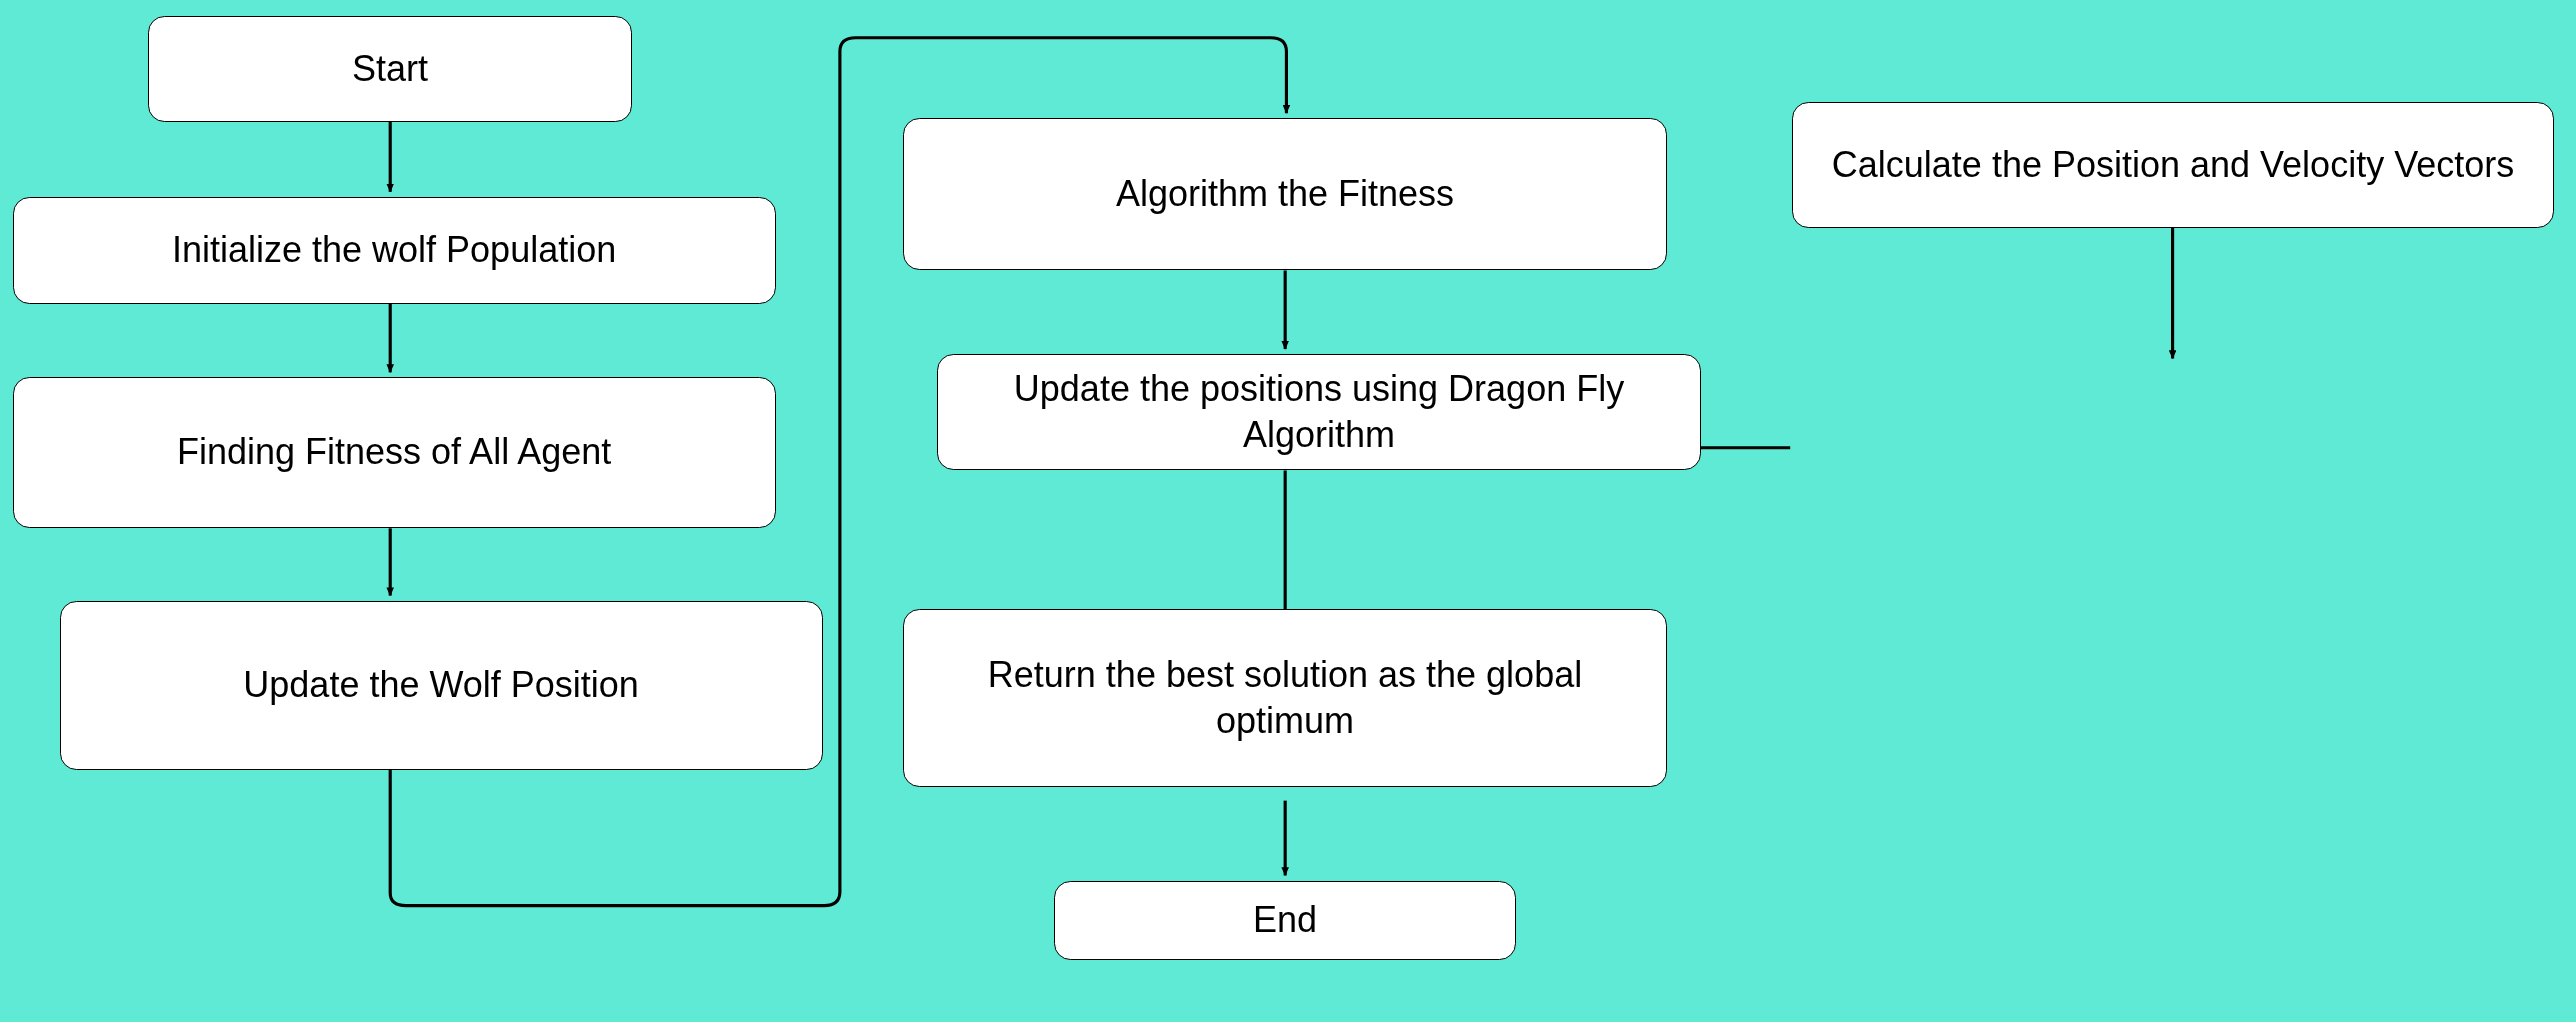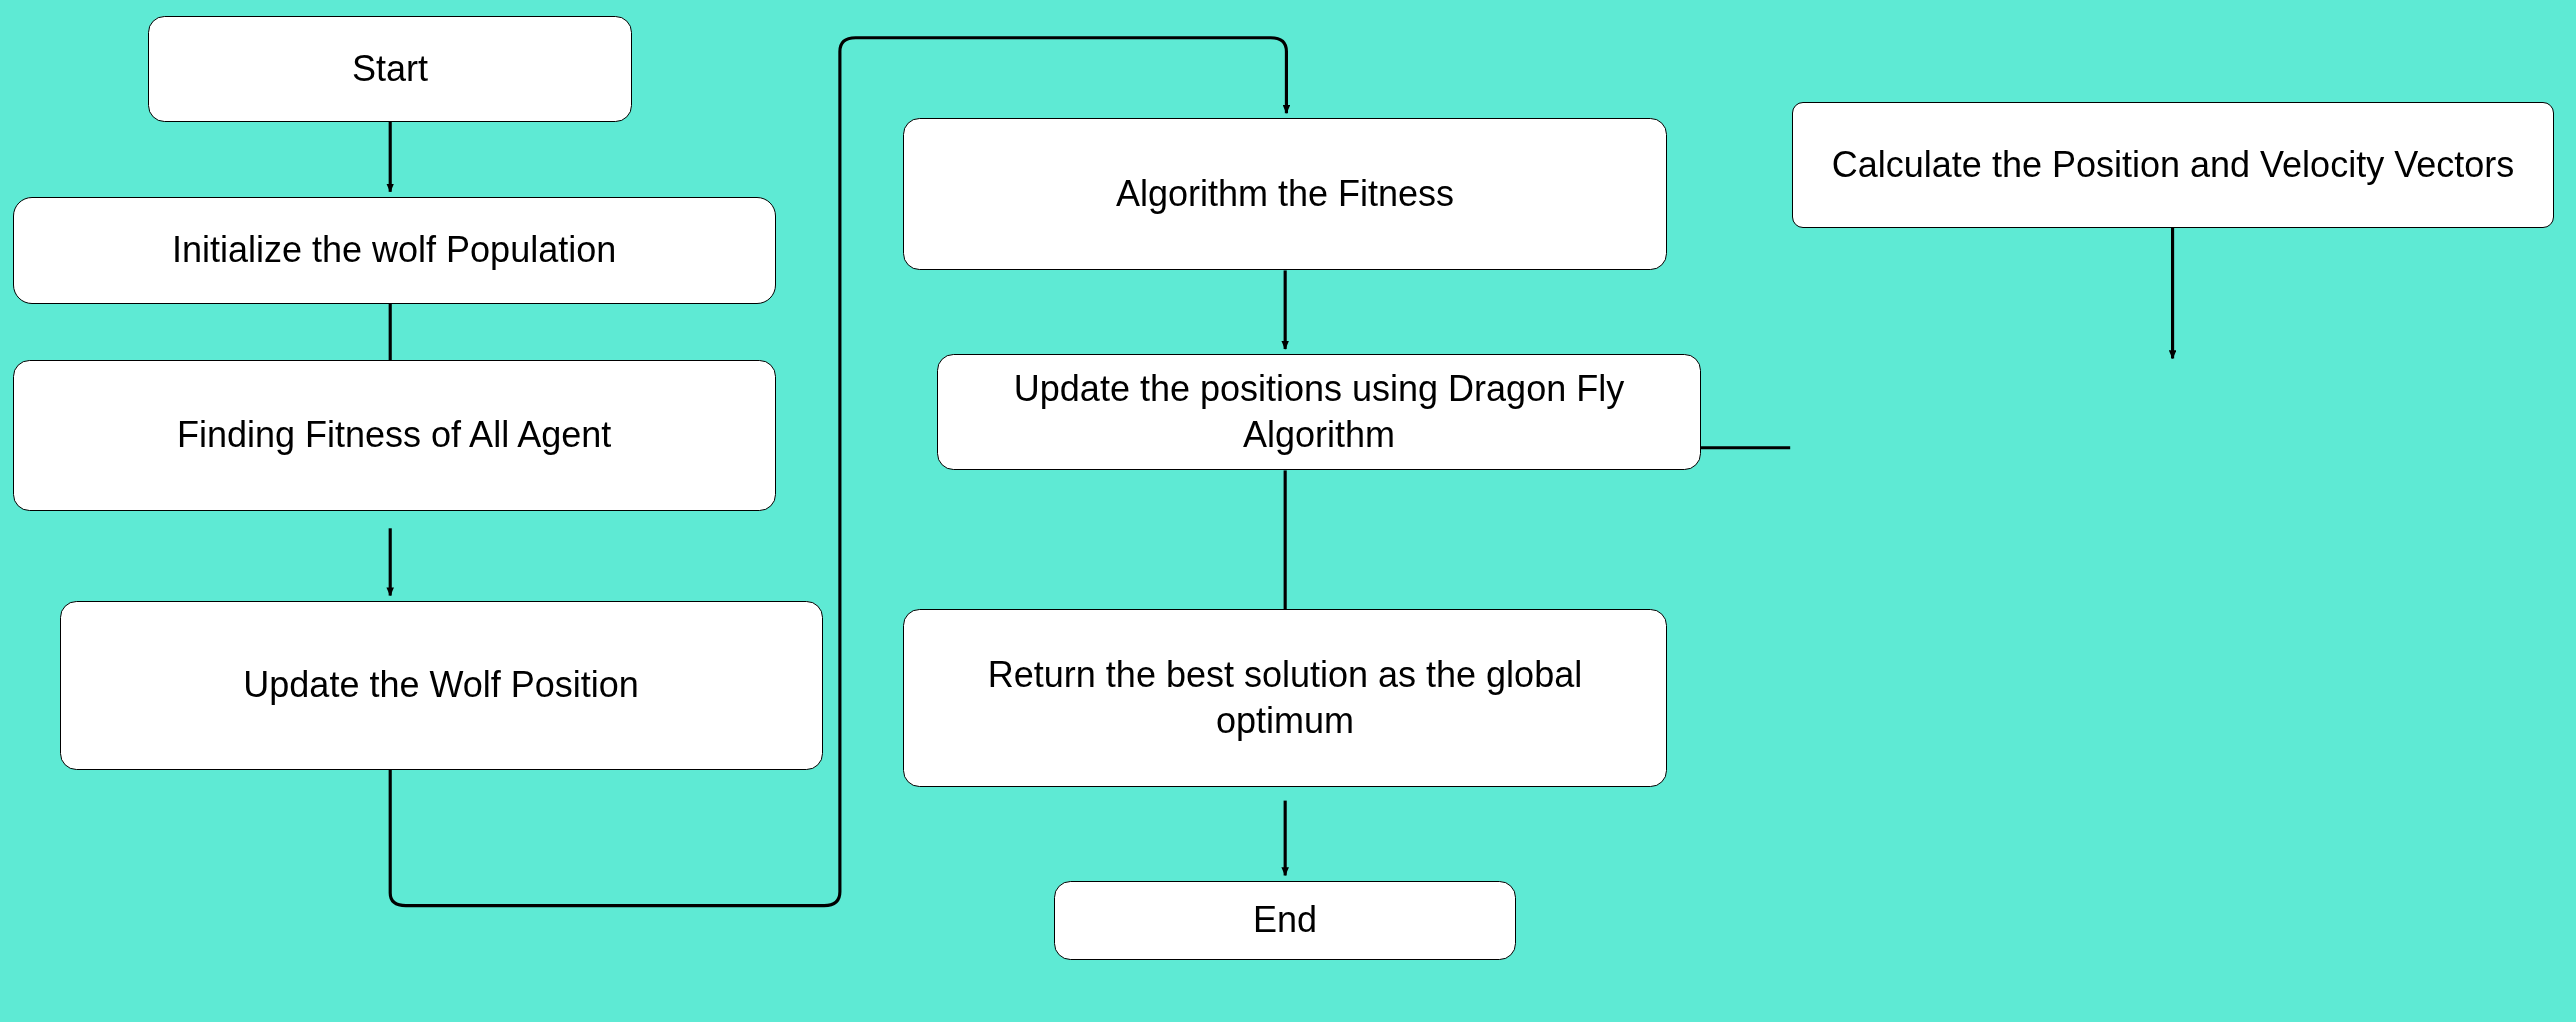--- a/index.html
+++ b/index.html
@@ -78,25 +78,25 @@
       <path d="M 3454,362 L 3454,570" marker-end="url(#arrowhead)"></path>
 
       <path d="M 2846,712 L 2662,712" marker-end="url(#arrowhead-left)"></path>
     </g>
   </svg>
 
   <div class="node" style="left:148px; top:15.7px; width:484px; height:106px;">
     <span class="node-label">Start</span>
   </div>
 
-  <div class="node" style="left:12.6px; top:197px; width:763px; height:107px;border-radius:19px;">
+  <div class="node" style="left:12.6px; top:197px; width:763px; height:107px;">
     <span class="node-label">Initialize the wolf Population</span>
   </div>
 
-  <div class="node" style="left:12.6px; top:360px; width:763px; height:151px;">
+  <div class="node" style="left:12.6px; top:377px; width:763px; height:151px;">
     <span class="node-label">Finding Fitness of All Agent</span>
   </div>
 
   <div class="node" style="left:12.6px; top:601px; width:763px; height:169px;margin-left:47px;">
     <span class="node-label">Update the Wolf Position</span>
   </div>
 
   <div class="node" style="left:903px; top:118px; width:764px; height:152px;">
     <span class="node-label">Algorithm the Fitness</span>
   </div>
@@ -106,19 +106,19 @@
   </div>
 
   <div class="node" style="left:903px; top:609px; width:764px; height:178px;">
     <span class="node-label">Return the best solution as the global optimum</span>
   </div>
 
   <div class="node" style="left:1054px; top:881px; width:462px; height:79px;">
     <span class="node-label">End</span>
   </div>
 
-  <div class="node" style="left:1792px; top:102px; width:762px; height:126px;border-radius:11px;">
+  <div class="node" style="left:1792px; top:102px; width:762px; height:126px;">
     <span class="node-label">Calculate the Position and Velocity Vectors</span>
   </div>
 
 
 </div>
 
 
 </body></html>

